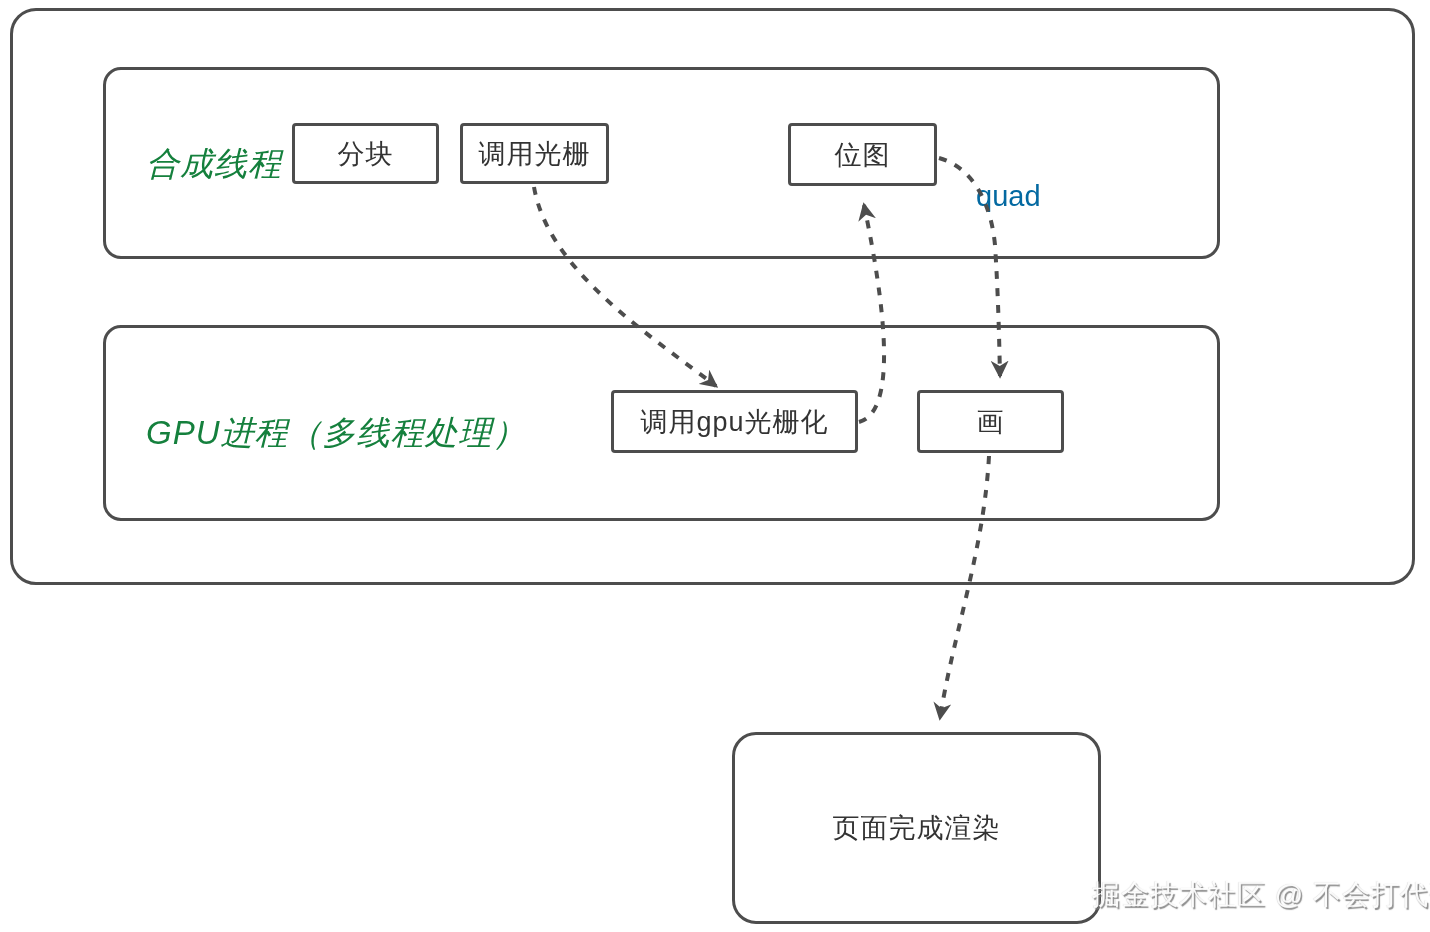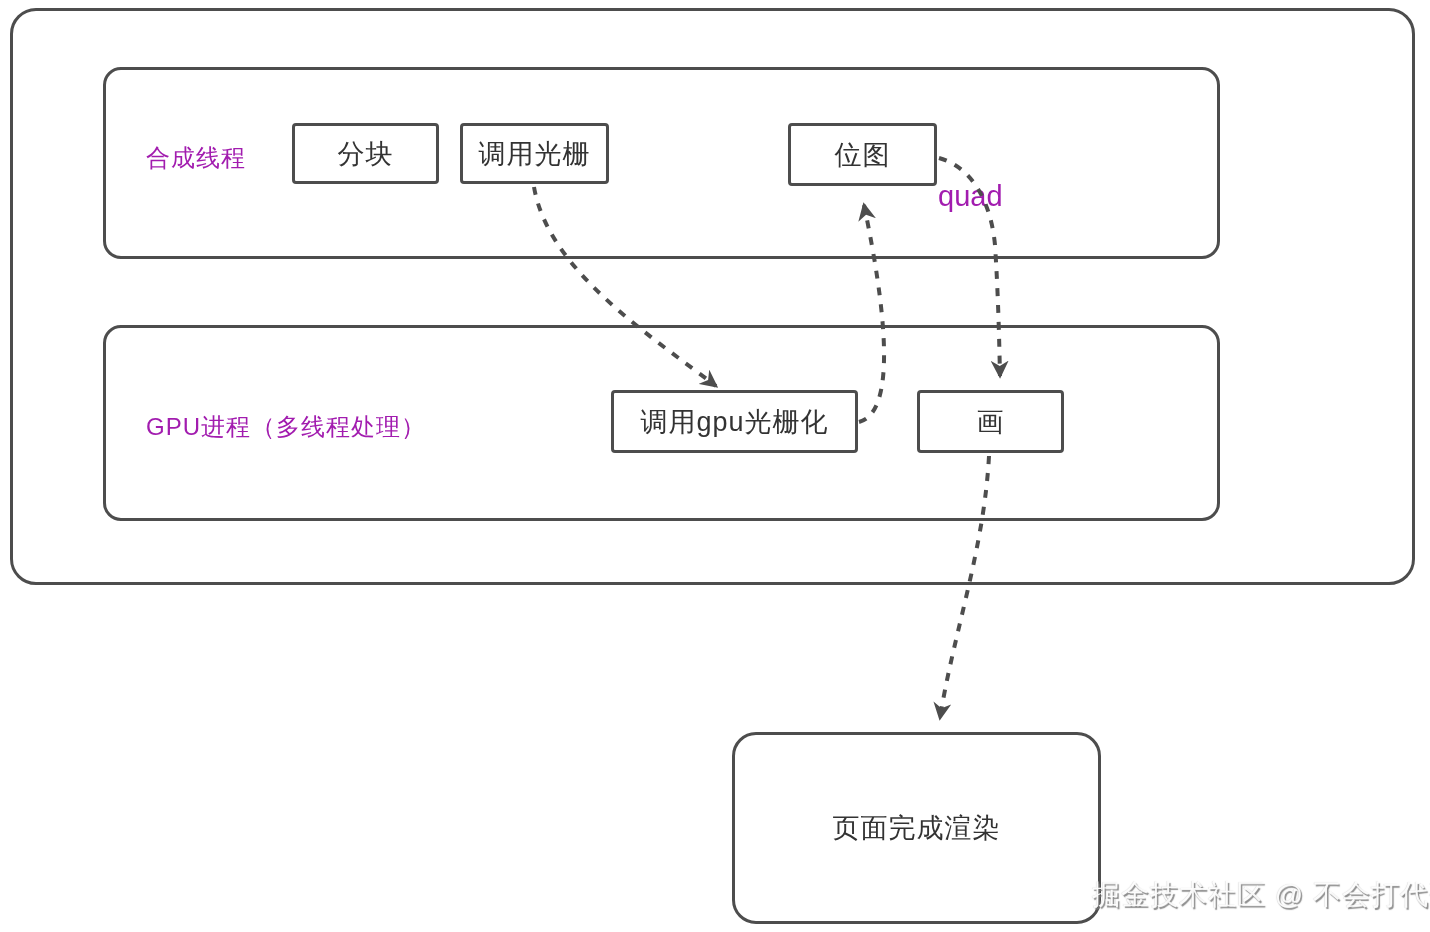--- a/index.html
+++ b/index.html
@@ -32,24 +32,25 @@
   .lane-compositor {
     left: 103px; top: 67px;
     width: 1117px; height: 192px;
   }
   .lane-gpu {
     left: 103px; top: 325px;
     width: 1117px; height: 196px;
   }
   .lane-label {
     position: absolute;
-    font-size: 24px;
+    font-size: 33px;
     letter-spacing: 1px;
-    color: #a21caf;
+    color: #15803d;
     white-space: nowrap;
+    font-style: italic;
   }
   .lane-compositor .lane-label { left: 40px; top: 72px; }
   .lane-gpu .lane-label { left: 40px; top: 83px; }
   .node {
     position: absolute;
     border: 3px solid #4d4d4d;
     border-radius: 4px;
     background: #ffffff;
     display: flex;
     align-items: center;
@@ -66,23 +67,23 @@
   .node-draw        { left: 917px; top: 390px; width: 147px; height: 63px; }
   .node-result {
     left: 732px; top: 732px;
     width: 369px; height: 192px;
     border-radius: 24px;
     flex-direction: row;
     line-height: 50px;
   }
   .edge-label {
     position: absolute;
-    left: 938px; top: 180px;
+    left: 976px; top: 180px;
     font-size: 29px;
-    color: #a21caf;
+    color: #0369a1;
     text-align: center;
   }
   .arrow-layer {
     position: absolute;
     left: 0; top: 0;
     width: 1430px; height: 932px;
     pointer-events: none;
   }
   .arrow-layer path.edge {
     fill: none;

